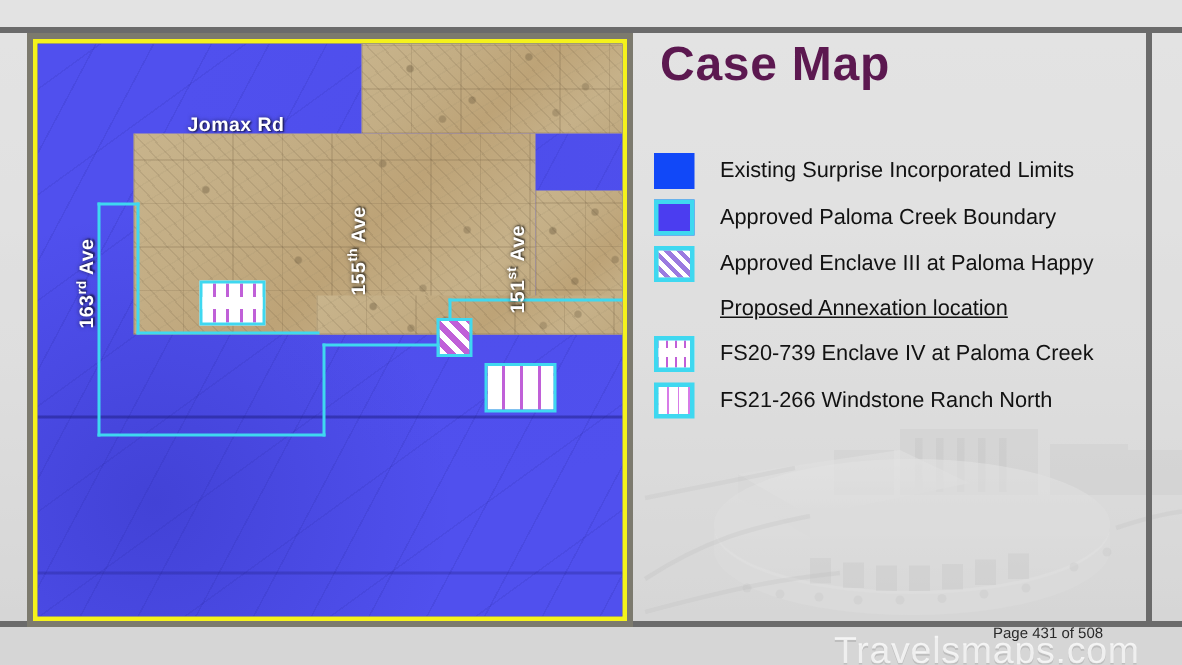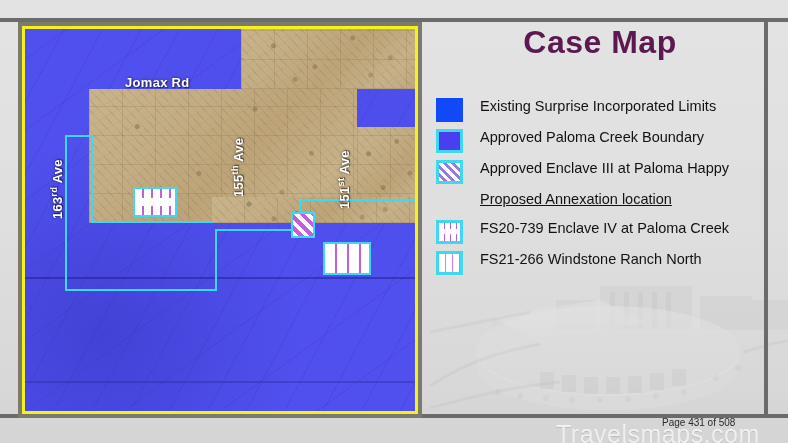--- a/index.html
+++ b/index.html
@@ -142,33 +142,32 @@
   }
   .maplabel.vert{
     transform-origin:left top;
     transform:rotate(-90deg);
   }
   .maplabel sup{font-size:9px;vertical-align:super;}
 
   
   #title{
     position:absolute;left:440px;top:24px;width:320px;
-    text-align:center;
     color:#5c1850;
     font-size:32px;
     font-weight:bold;
     letter-spacing:.5px;
   }
 
   
   #legend{
     position:absolute;left:436px;top:98px;width:325px;
   }
   .legend-row{
-    display:flex;align-items:flex-start;height:31px;
+    display:flex;align-items:center;height:31px;
   }
   .legend-row.headrow{height:29px;padding-left:44px;}
   .sw{
     width:27px;height:24px;margin-right:17px;flex:0 0 auto;box-sizing:border-box;
   }
   .sw-solid{background:#1148f8;}
   .sw-bordered{background:#4b3df0;border:3px solid #3fd8f0;}
   .sw-hatch{
     border:3px solid #3fd8f0;
     background:repeating-linear-gradient(45deg,#ffffff 0 3px,#9b7ae0 3px 6px);

